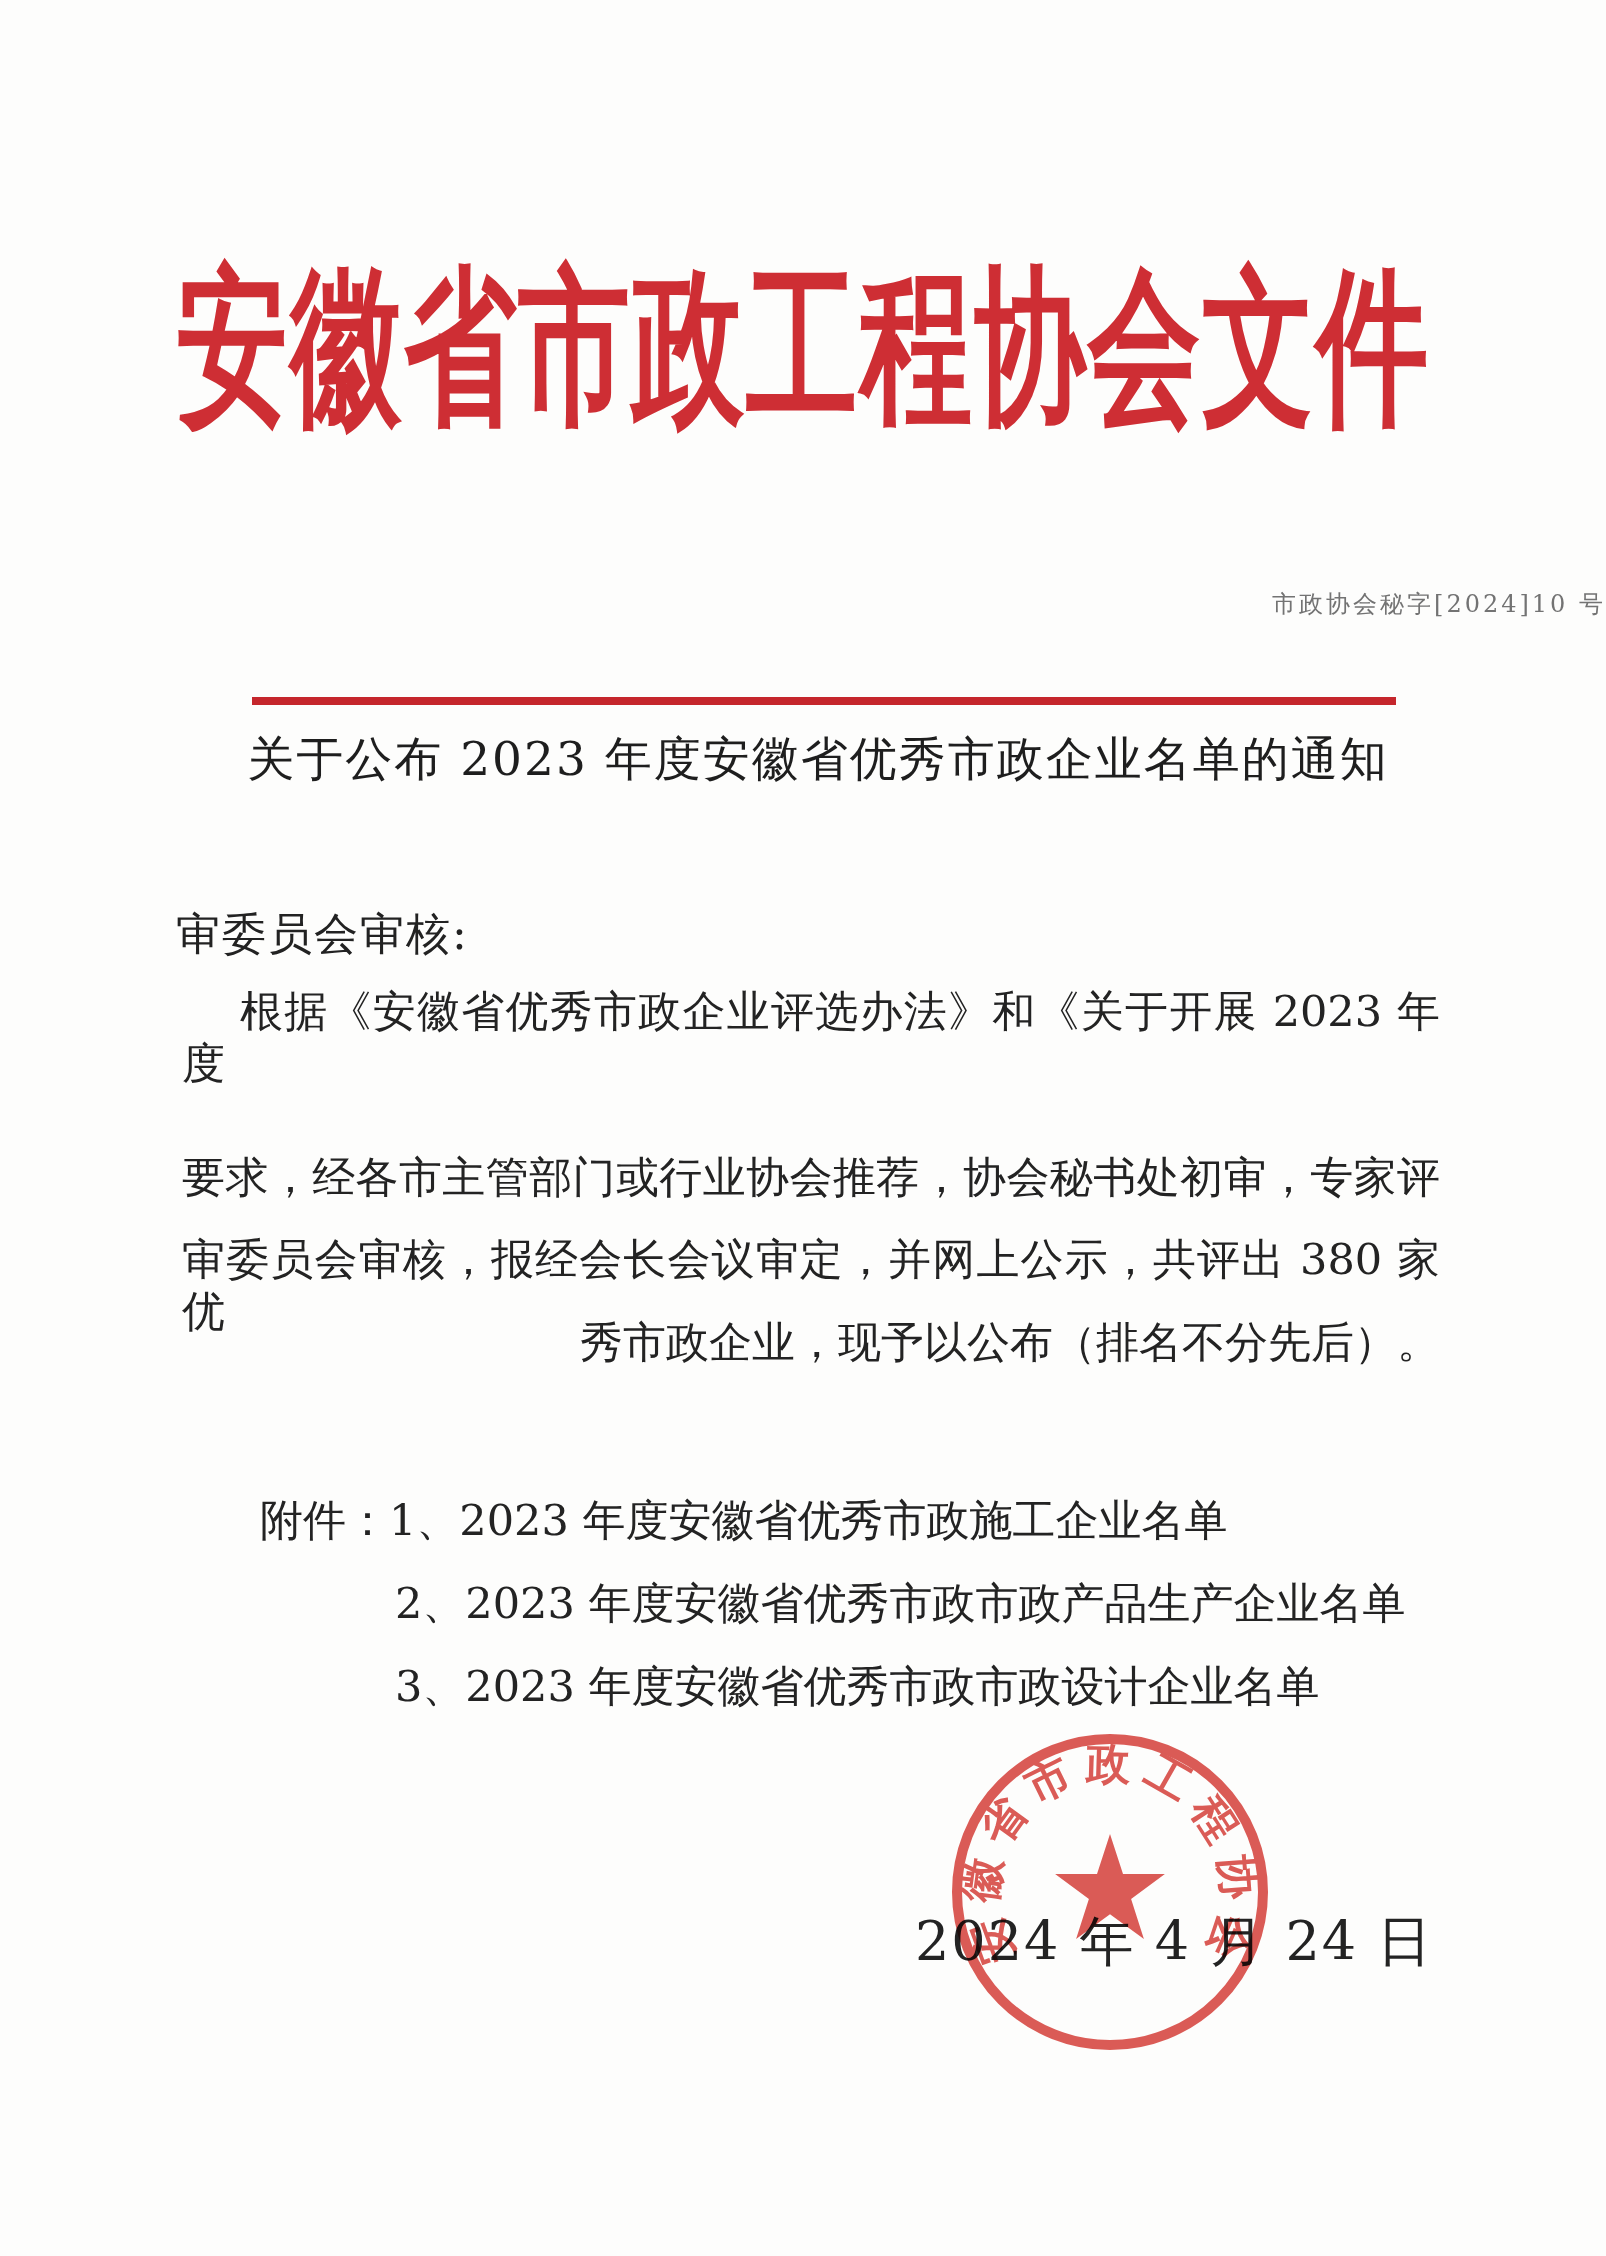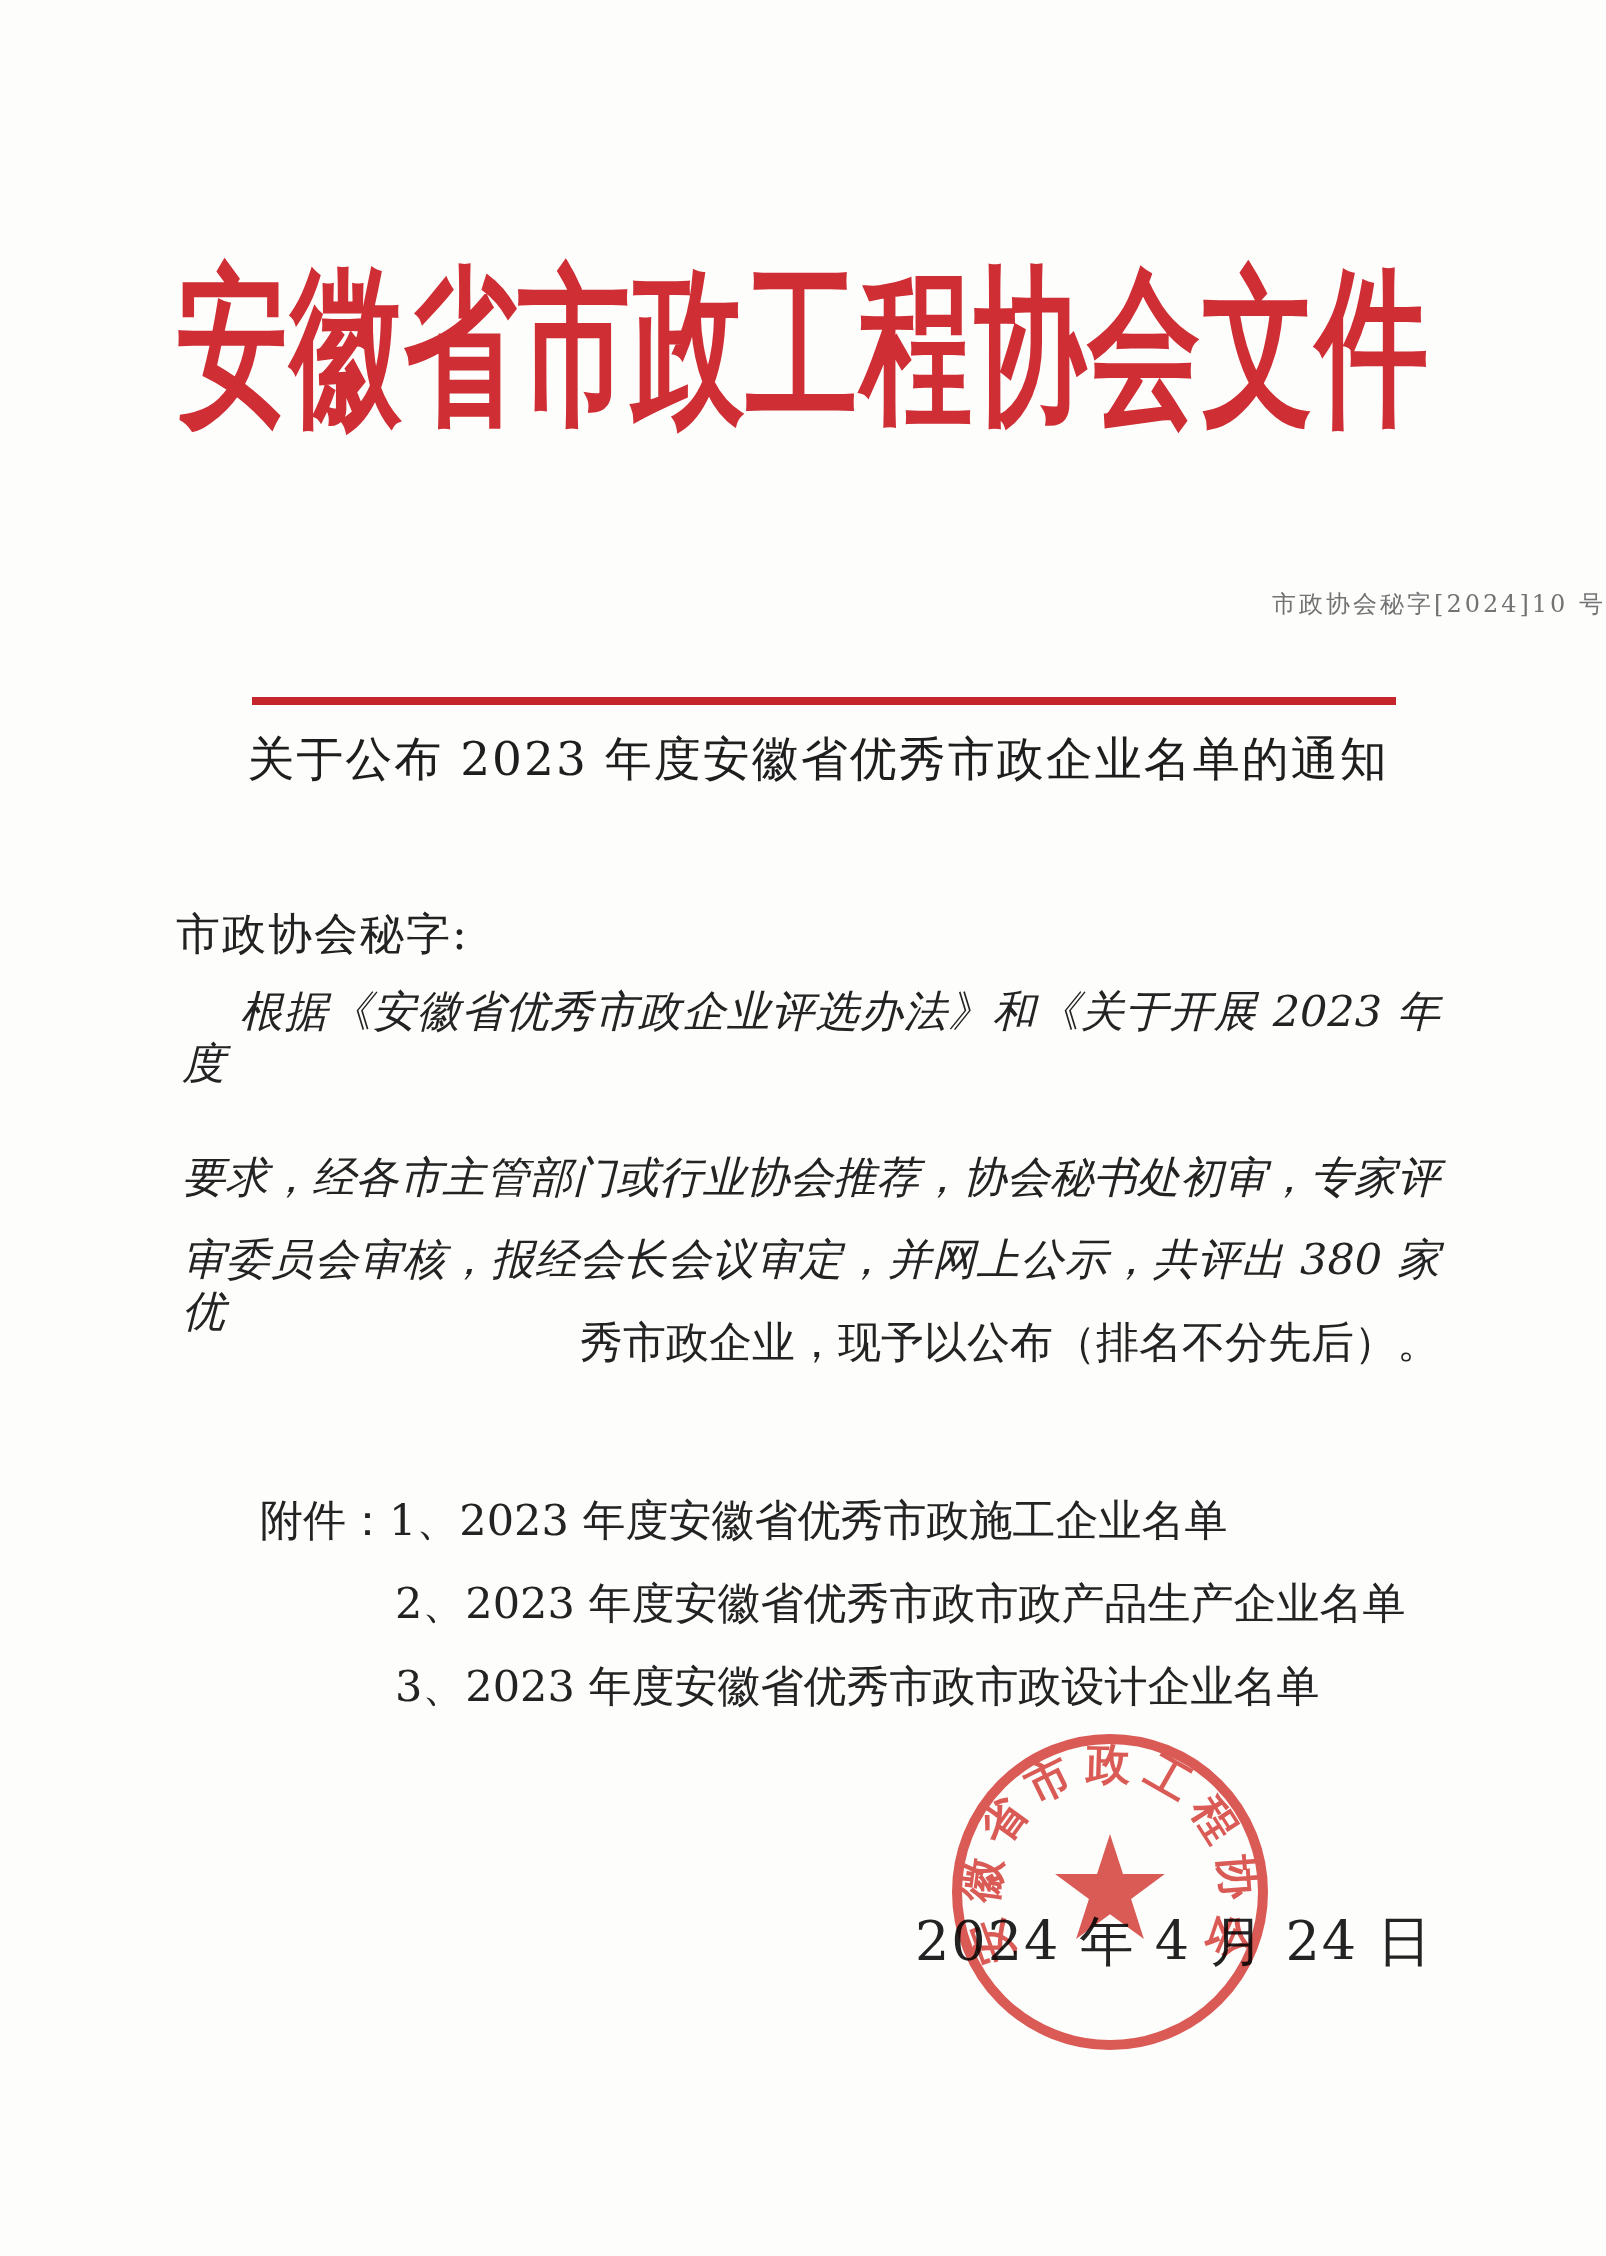--- a/index.html
+++ b/index.html
@@ -63,21 +63,21 @@
     color:#222;
     white-space:nowrap;
   }
 
   .body-line{
     position:absolute;left:182px;width:1258px;
     font-size:43px;line-height:52px;
     color:#232323;
     text-align:right;
   }
-  .jst{text-align:justify;text-align-last:justify;font-style:italic;}
+  .jst{text-align:justify;text-align-last:justify;}
   .line-1{top:985px;text-indent:58px;}
   .line-2{top:1068px;}
   .line-3{top:1151px;}
   .line-4{top:1233px;}
   .line-5{top:1316px;}
 
   .att-line{
     position:absolute;
     font-size:43px;line-height:52px;
     color:#232323;
@@ -112,21 +112,21 @@
   <div class="masthead">
     <span class="stretch">安徽省市政工程协会文件</span>
   </div>
 
   <div class="doc-number">市政协会秘字[2024]10 号</div>
 
   <div class="red-rule"></div>
 
   <div class="doc-title">关于公布 2023 年度安徽省优秀市政企业名单的通知</div>
 
-  <div class="salutation">市政协会秘字:</div>
+  <div class="salutation">审委员会审核:</div>
 
   <div class="body-line line-1 jst">根据《安徽省优秀市政企业评选办法》和《关于开展 2023 年度</div>
   <div class="body-line line-3 jst">要求，经各市主管部门或行业协会推荐，协会秘书处初审，专家评</div>
   <div class="body-line line-4 jst">审委员会审核，报经会长会议审定，并网上公示，共评出 380 家优</div>
   <div class="body-line line-5">秀市政企业，现予以公布（排名不分先后）。</div>
 
   <div class="att-line att-1"><span>附件：</span><span>1、2023 年度安徽省优秀市政施工企业名单</span></div>
   <div class="att-line att-2">2、2023 年度安徽省优秀市政市政产品生产企业名单</div>
   <div class="att-line att-3">3、2023 年度安徽省优秀市政市政设计企业名单</div>
 

